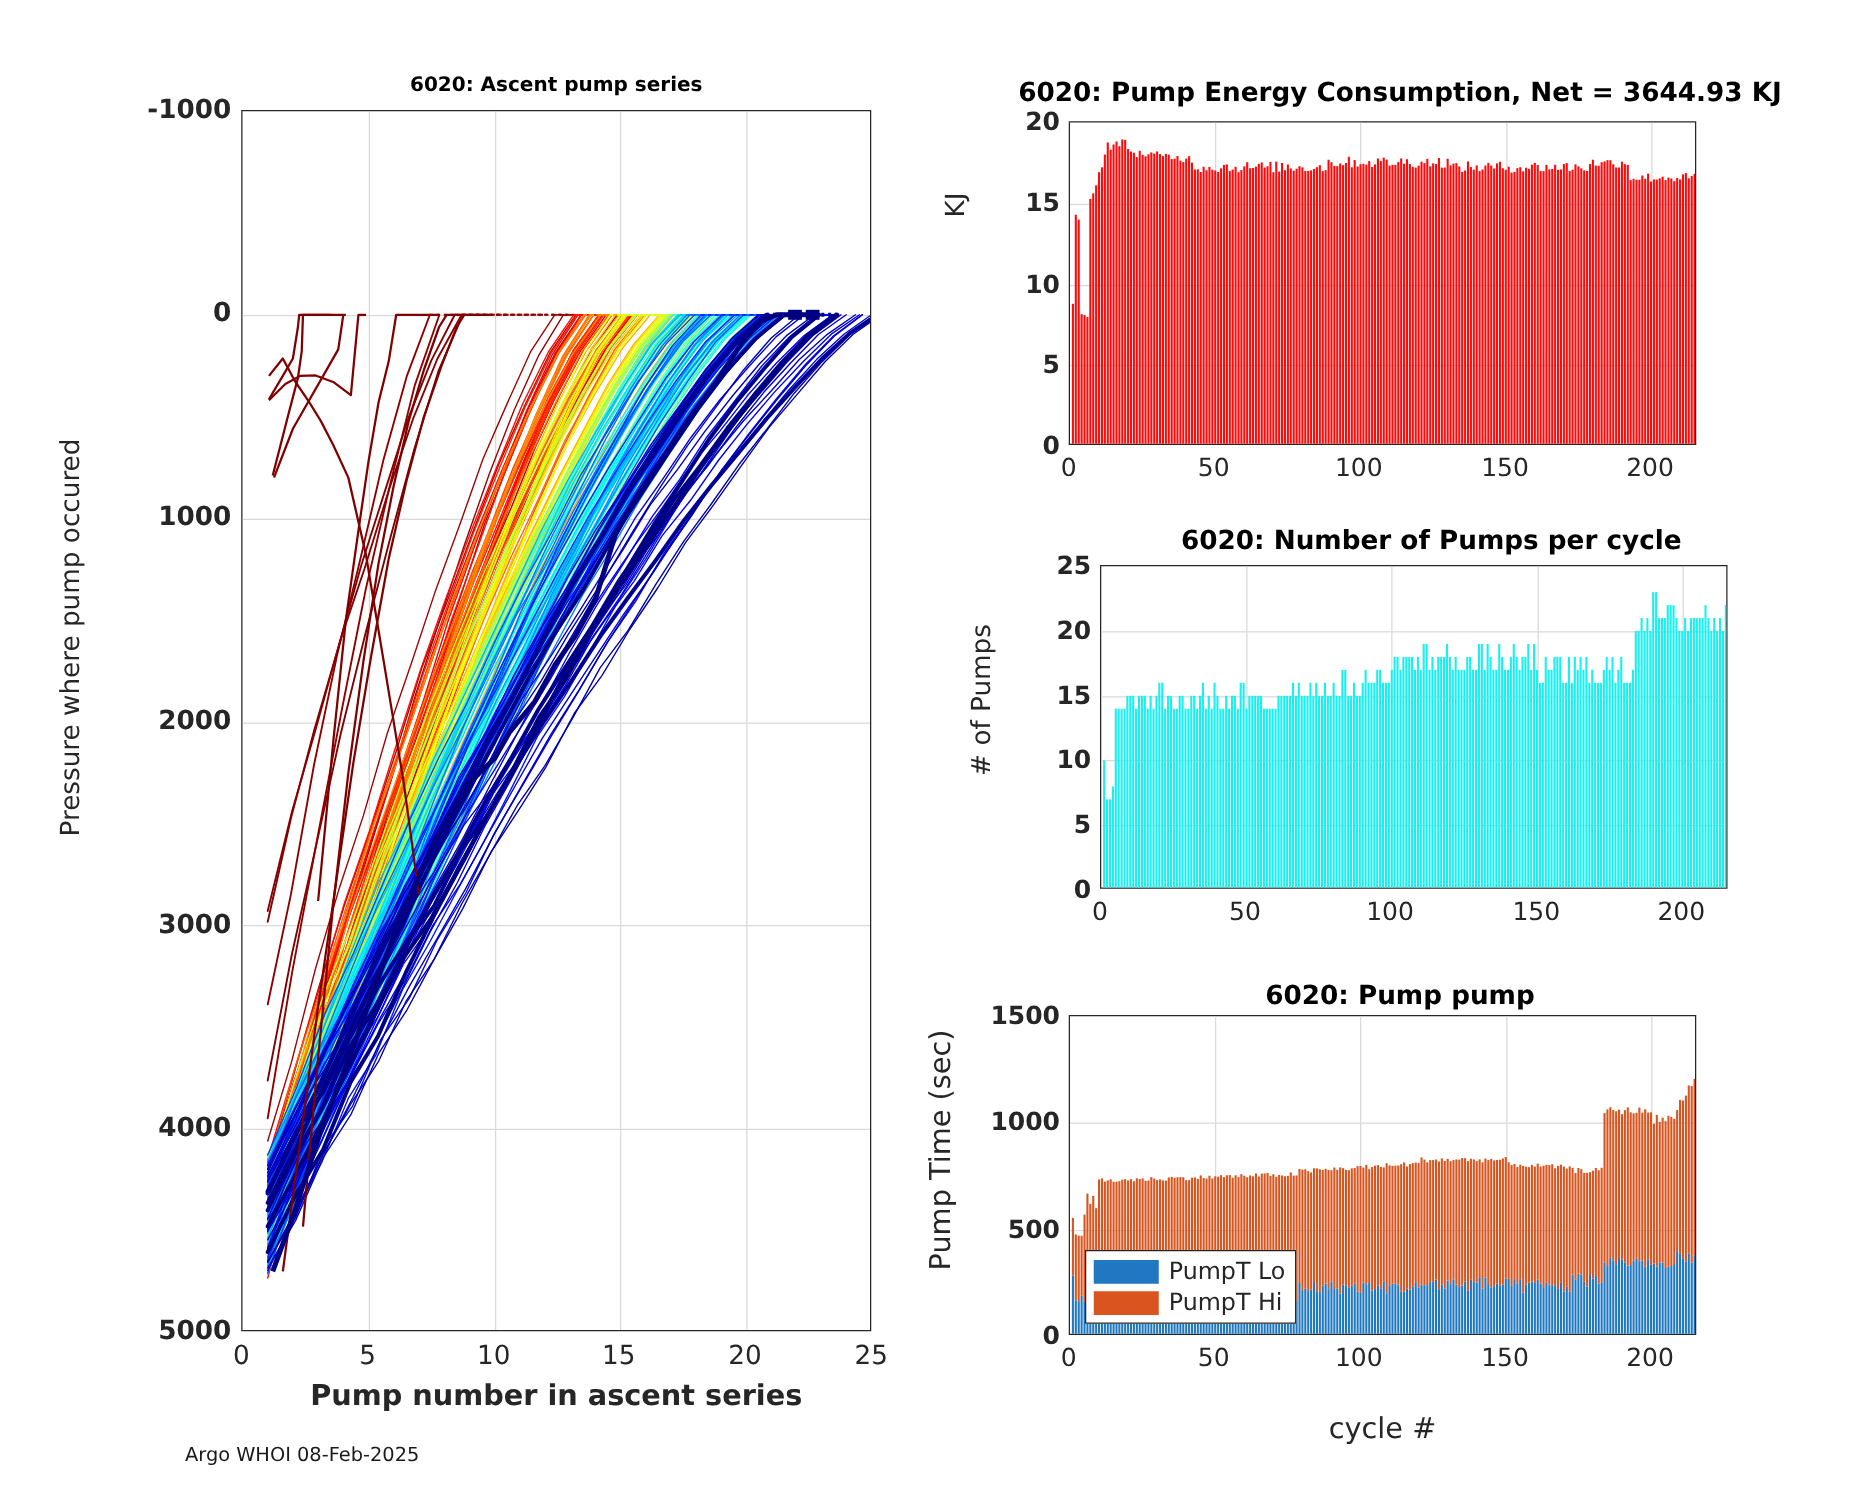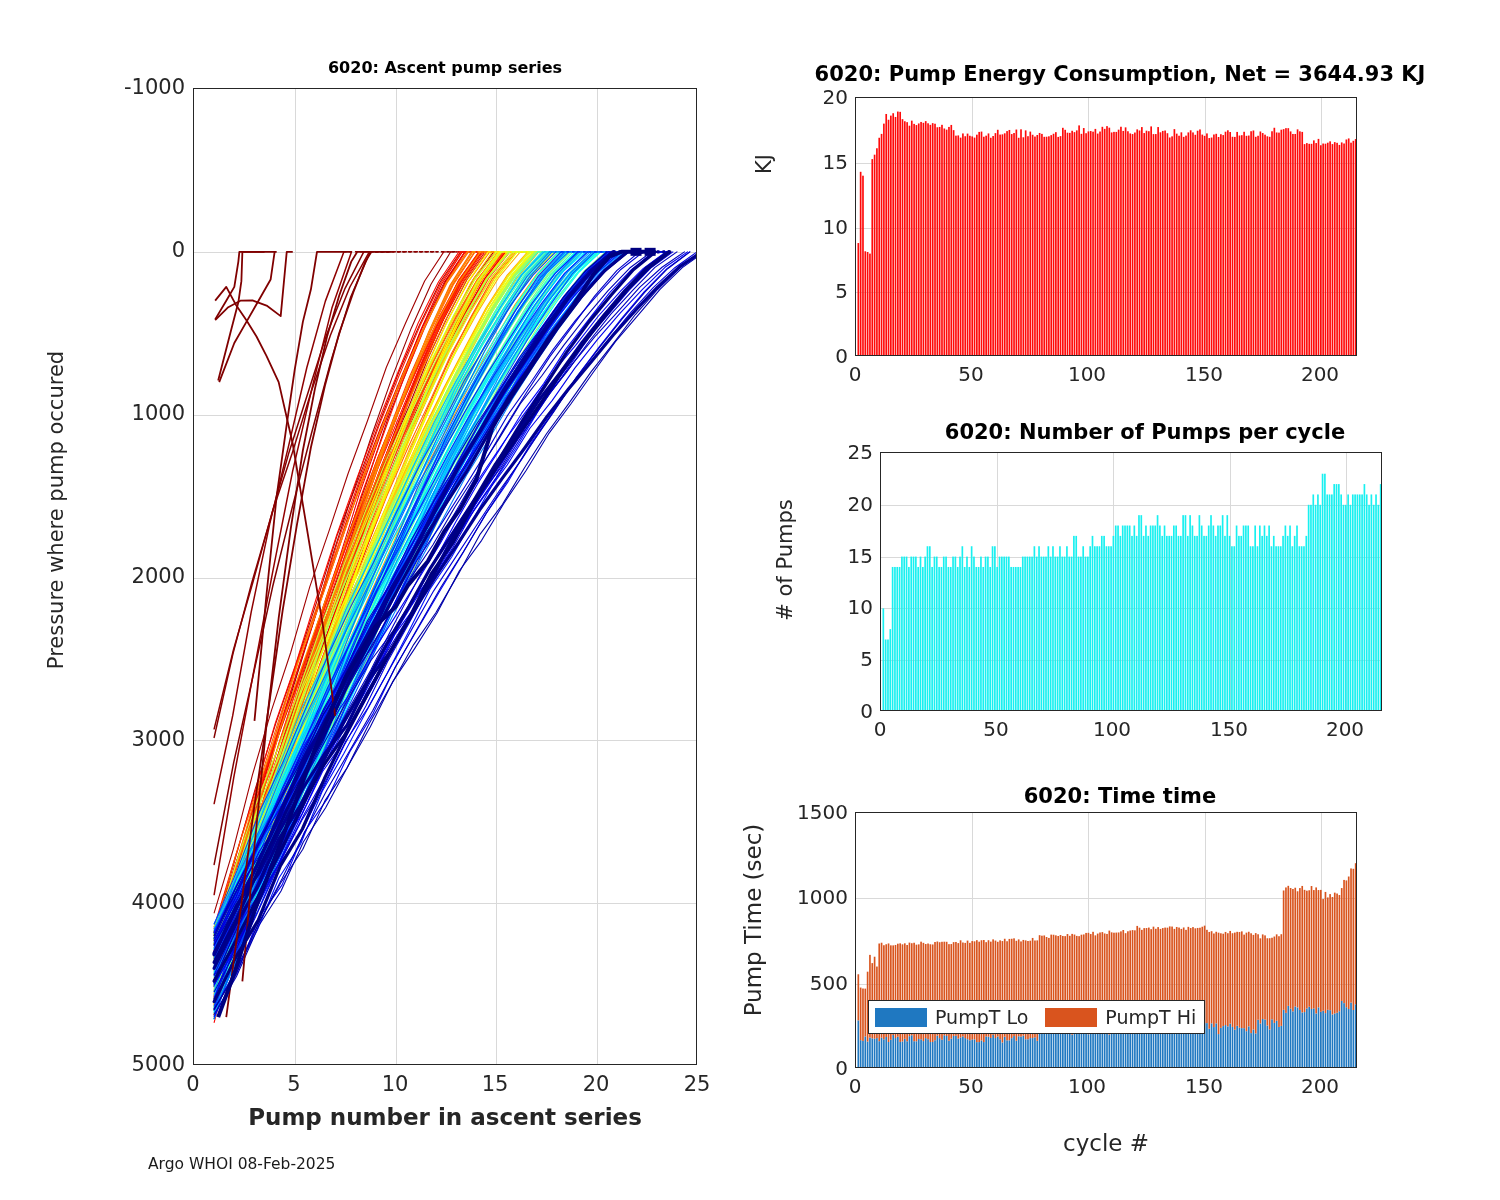--- a/index.html
+++ b/index.html
@@ -32,21 +32,21 @@
     text-align: center;
     white-space: nowrap;
   }
 
   .tick-label {
     position: absolute;
     color: #262626;
     white-space: nowrap;
   }
   .tick-x { text-align: center; }
-  .tick-y { text-align: right; }
+  .tick-y { text-align: right; font-weight: bold; }
 
   .axis-label {
     position: absolute;
     color: #262626;
     white-space: nowrap;
     text-align: center;
   }
   .axis-label-y {
     transform-origin: 0 0;
   }
@@ -65,21 +65,22 @@
   }
 
   svg.plot-svg { position: absolute; left: 0; top: 0; display: block; }
 
   .legend-box {
     position: absolute;
     background: #ffffff;
     border: 1.4px solid #262626;
     padding: 5px 8px 5px 6px;
     display: flex;
-    gap: 17px;
+    flex-direction: column;
+    gap: 3px;
     z-index: 20;
   }
   .legend-row {
     display: flex;
     align-items: center;
     gap: 8px;
   }
   .legend-swatch {
     width: 52px;
     height: 19px;
@@ -992,21 +993,21 @@
   <div class="tick-label tick-x" style="left:201px; top:317px; width:60px; font-size:20px;">50</div>
   <div class="tick-label tick-x" style="left:317px; top:317px; width:60px; font-size:20px;">100</div>
   <div class="tick-label tick-x" style="left:434px; top:317px; width:60px; font-size:20px;">150</div>
   <div class="tick-label tick-x" style="left:550px; top:317px; width:60px; font-size:20px;">200</div>
 
   <div class="axis-label axis-label-y" style="left:8px; top:285px; width:250px; font-size:21px; transform:rotate(-90deg);"># of Pumps</div>
 </div>
 
 <div class="panel" style="left:740px; top:770px; width:760px; height:430px;">
 
-  <div class="chart-title" style="left:20px; top:14px; width:720px; font-size:21px;">6020: Time time</div>
+  <div class="chart-title" style="left:20px; top:14px; width:720px; font-size:21px;">6020: Pump pump</div>
 
   <div class="axes-frame" style="left:115px; top:42px; width:502px; height:256px;">
     <div class="gridline-h" style="top:85.3px;"></div>
     <div class="gridline-h" style="top:170.7px;"></div>
     <div class="gridline-v" style="left:116.2px;"></div>
     <div class="gridline-v" style="left:232.4px;"></div>
     <div class="gridline-v" style="left:348.6px;"></div>
     <div class="gridline-v" style="left:464.8px;"></div>
 
     <svg class="plot-svg" id="pumptime-svg" width="502" height="256">

